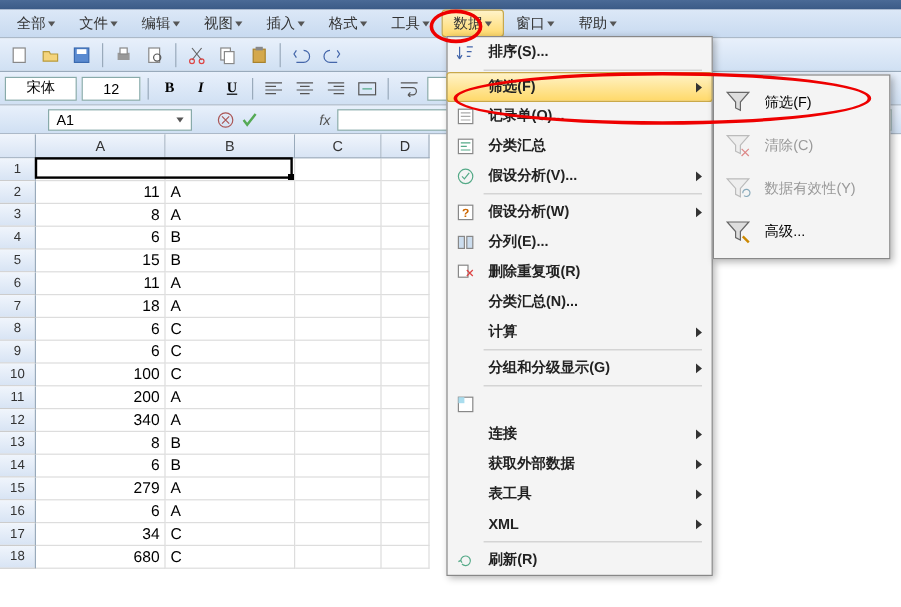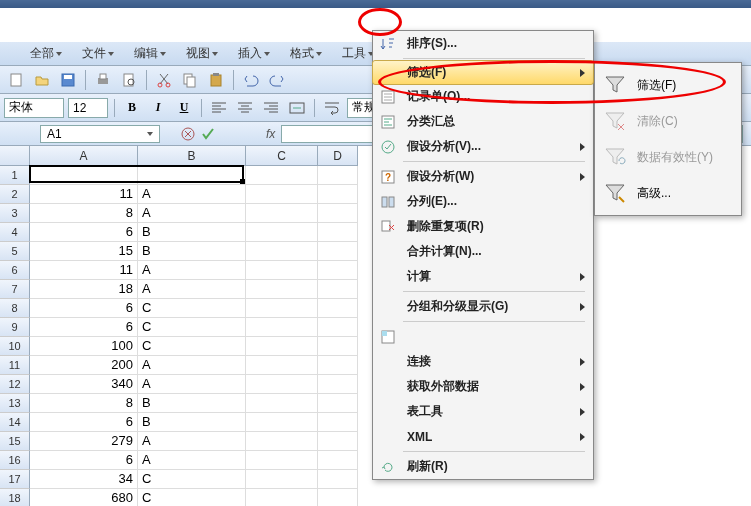--- a/index.html
+++ b/index.html
@@ -1,29 +1,29 @@
 <!DOCTYPE html>
 <html><head>
 <meta charset="utf-8">
 <style>
 * { margin: 0; padding: 0; box-sizing: border-box; font-family: "Microsoft YaHei", SimSun, sans-serif; }
 body { background: #fff; font-size: 12px; overflow: hidden; width: 751px; height: 506px; position: relative; }
 
 .titlebar { background: linear-gradient(#4a6a96, #3a5a86); height: 8px; }
-.menubar { background: linear-gradient(#dce8f7, #c8daf0); height: 24px; display: flex; align-items: center; padding: 0 20px; border-bottom: 1px solid #9ab; margin-top: 34px; }
+.menubar { background: linear-gradient(#dce8f7, #c8daf0); height: 24px; display: flex; align-items: center; padding: 0 4px; border-bottom: 1px solid #9ab; }
 .menubar-item { padding: 3px 10px; color: #333; cursor: pointer; }
 .menubar-item.active { background: linear-gradient(#fff3c8, #ffd96a); border: 1px solid #c9a94a; border-radius: 3px; padding: 2px 9px; }
 .menubar-dropdown { width: 0; height: 0; border-left: 3px solid transparent; border-right: 3px solid transparent; border-top: 4px solid #555; display: inline-block; margin-left: 2px; vertical-align: middle; }
 
 .toolbar { background: linear-gradient(#e8f0fb, #d0e0f3); height: 28px; display: flex; align-items: center; padding: 0 4px; border-bottom: 1px solid #9ab; gap: 2px; }
 .tool-btn { width: 24px; height: 22px; display: flex; align-items: center; justify-content: center; border-radius: 2px; }
 .tool-sep { width: 1px; height: 20px; background: #9ab; margin: 0 3px; }
 
 .formatbar { background: linear-gradient(#e8f0fb, #d0e0f3); height: 28px; display: flex; align-items: center; padding: 0 4px; border-bottom: 1px solid #9ab; gap: 4px; }
-.font-combo { background: #fff; border: 1px solid #8aa; height: 20px; padding: 0 4px; display: flex; align-items: center; min-width: 60px; }
+.font-combo { background: #fff; border: 1px solid #8aa; height: 20px; padding: 0 17px; display: flex; align-items: center; min-width: 60px; }
 .fmt-btn { width: 22px; height: 20px; display: flex; align-items: center; justify-content: center; font-weight: bold; }
 .fmt-sep { width: 1px; height: 18px; background: #9ab; margin: 0 2px; }
 
 .namebox-row { background: linear-gradient(#e8f0fb, #d0e0f3); height: 24px; display: flex; align-items: center; border-bottom: 1px solid #9ab; padding-left: 40px; }
 .namebox { background: #fff; border: 1px solid #8aa; width: 120px; height: 18px; padding: 0 6px; display: flex; align-items: center; justify-content: space-between; }
 .fx-label { margin-left: 50px; font-style: italic; color: #555; }
 .fx-input { background: #fff; border: 1px solid #8aa; flex: 1; height: 18px; margin-left: 6px; margin-right: 8px; }
 
 .sheet-area { display: flex; background: #fff; }
 .row-headers { display: flex; flex-direction: column; }
@@ -419,21 +419,21 @@
     <div class="dd-icon">
         <svg width="16" height="16">
           <rect x="2" y="2" width="8" height="10" fill="#fff" stroke="#888"></rect>
           <path d="M9 6l5 5M14 6l-5 5" stroke="#d44"></path>
         </svg>
       </div>
     <span class="dd-label">删除重复项(R)</span>
   </div>
   <div class="dd-item">
     <div class="dd-icon"></div>
-    <span class="dd-label">合并计算(N)...</span>
+    <span class="dd-label">分类汇总(N)...</span>
   </div>
   <div class="dd-item">
     <div class="dd-icon"></div>
     <span class="dd-label">计算</span>
     <div class="dd-arrow"></div>
   </div>
   <div class="dd-sep"></div>
   <div class="dd-item">
     <div class="dd-icon"></div>
     <span class="dd-label">分组和分级显示(G)</span>

